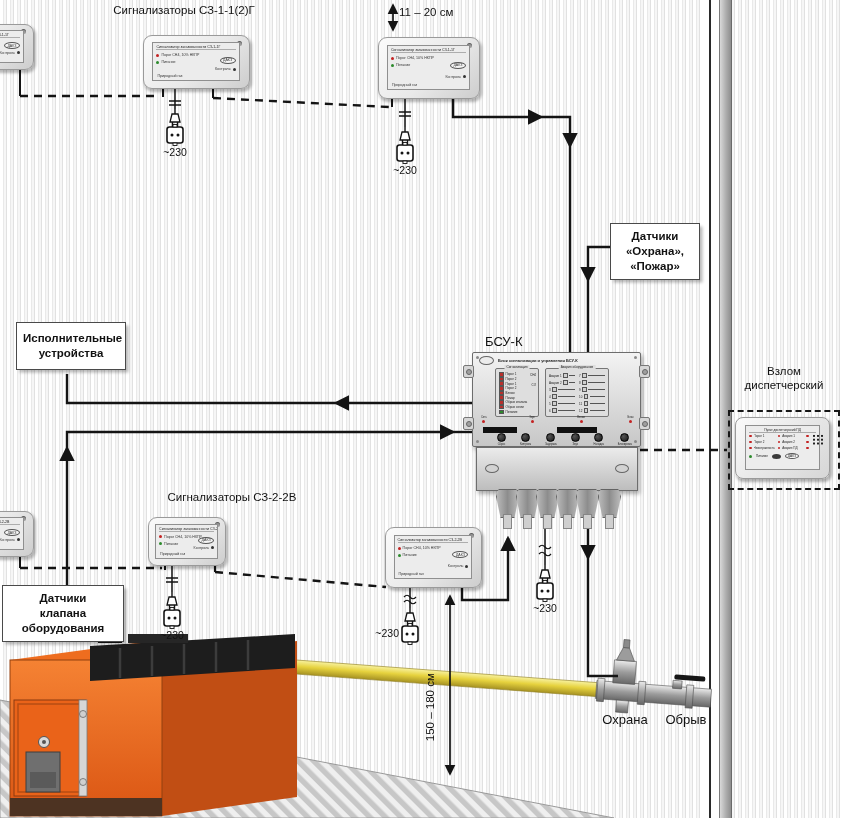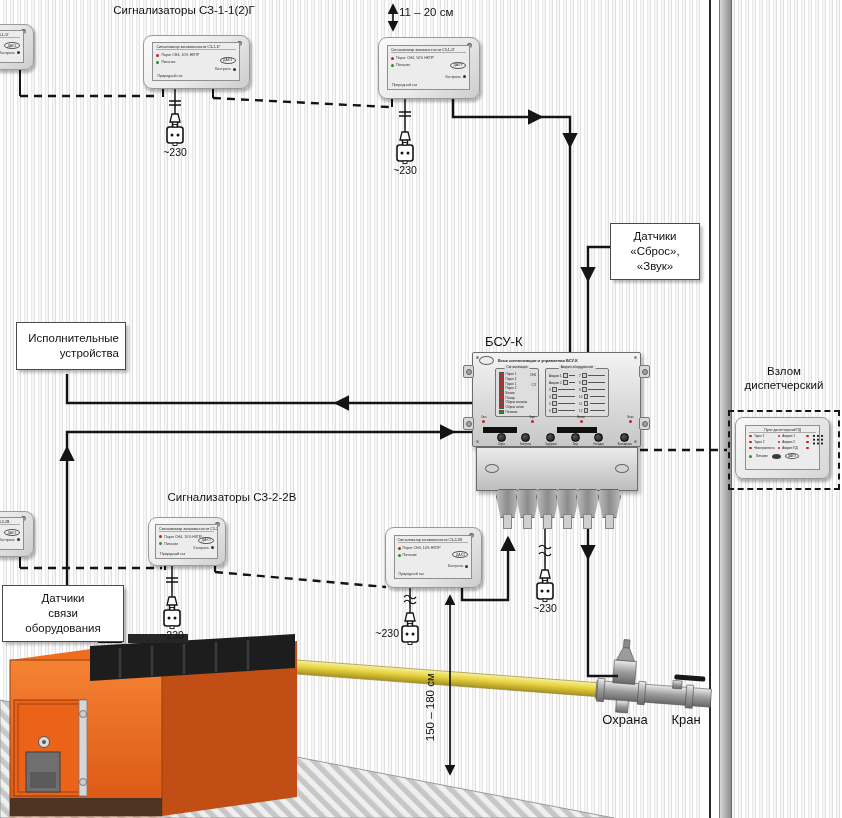--- a/index.html
+++ b/index.html
@@ -16,21 +16,21 @@
   .wall-line{position:absolute;left:709px;top:0;width:2px;height:818px;background:#2a2a2a;}
   .col-strip{position:absolute;left:719px;top:0;width:11px;height:818px;
     background:linear-gradient(90deg,#d9d9d9,#adadad 55%,#8e8e8e);
     border-left:1px solid #7b7b7b;border-right:1px solid #6a6a6a;}
   
   .txt{position:absolute;font-size:11.5px;line-height:1.25;text-align:center;color:#111;}
   .txt.small{font-size:10.5px;}
   .rot{transform:rotate(-90deg);transform-origin:center center;}
   .callout{position:absolute;background:#fff;border:1px solid #4a4a4a;
     box-shadow:2.5px 2.5px 3px rgba(0,0,0,.28);padding:5px 6px;
-    font-size:11.5px;line-height:1.3;text-align:center;}
+    font-size:11.5px;line-height:1.3;text-align:center;font-weight:bold;}
   .dashed-box{position:absolute;left:728px;top:410px;width:108px;height:76px;border:2px dashed #161616;}
   
   .detector{position:absolute;border-radius:9px;border:1px solid #9a9a9a;
     background:linear-gradient(135deg,#fbfbfb 0%,#e9e9e9 55%,#cdcdcd 100%);
     box-shadow:1.5px 2.5px 3px rgba(0,0,0,.28);}
   .detector .hole{position:absolute;right:7%;top:9%;width:5px;height:5px;border-radius:50%;
     background:#9c9c9c;box-shadow:inset 0 1px 1px rgba(0,0,0,.45);}
   .detector .panel{position:absolute;left:8%;top:12%;right:9%;bottom:13%;
     background:#ececec;border:1px solid #8f8f8f;padding:2px 3px;overflow:hidden;}
   .d-title{font-size:3.6px;color:#222;border-bottom:.5px solid #adadad;white-space:nowrap;}
@@ -571,43 +571,43 @@
           <span>Питание</span>
         <span class="p-buzz"></span>
         <span class="p-badge">ДАКЗ</span>
       </div>
       <div class="spk"></div>
     </div>
   </div>
 
   <div class="callout" style="left:610px;top:223px;width:76px;">
     <div>Датчики</div>
-    <div>«Сброс»,</div>
-    <div>«Звук»</div>
-  </div>
-  <div class="callout" style="left:16px;top:322px;width:96px;padding:8px 6px;text-align:right;">
+    <div>«Охрана»,</div>
+    <div>«Пожар»</div>
+  </div>
+  <div class="callout" style="left:16px;top:322px;width:96px;padding:8px 6px;">
     <div>Исполнительные</div>
     <div>устройства</div>
   </div>
   <div class="callout" style="left:2px;top:585px;width:108px;">
     <div>Датчики</div>
-    <div>связи</div>
+    <div>клапана</div>
     <div>оборудования</div>
   </div>
 
   <div class="txt" style="left:94px;top:3px;width:180px;">Сигнализаторы СЗ-1-1(2)Г</div>
   <div class="txt" style="left:399px;top:5px;width:80px;text-align:left;">11 – 20 см</div>
   <div class="txt" style="left:485px;top:334px;width:70px;text-align:left;font-size:13px;">БСУ-К</div>
   <div class="txt" style="left:737px;top:364px;width:94px;">
     <div>Взлом</div>
     <div>диспетчерский</div>
   </div>
   <div class="txt" style="left:142px;top:490px;width:180px;">Сигнализаторы СЗ-2-2В</div>
   <div class="txt rot" style="left:375px;top:700px;width:110px;">150 – 180 см</div>
   <div class="txt" style="left:595px;top:712px;width:60px;font-size:13px;">Охрана</div>
-  <div class="txt" style="left:660px;top:712px;width:52px;font-size:13px;">Кран</div>
+  <div class="txt" style="left:660px;top:712px;width:52px;font-size:13px;">Обрыв</div>
   <div class="txt small" style="left:157px;top:146px;width:36px;">~230</div>
   <div class="txt small" style="left:387px;top:164px;width:36px;">~230</div>
   <div class="txt small" style="left:154px;top:629px;width:36px;">~230</div>
   <div class="txt small" style="left:363px;top:627px;width:36px;text-align:right;">~230</div>
   <div class="txt small" style="left:527px;top:602px;width:36px;">~230</div>
 
 </div>
 
 </body></html>

